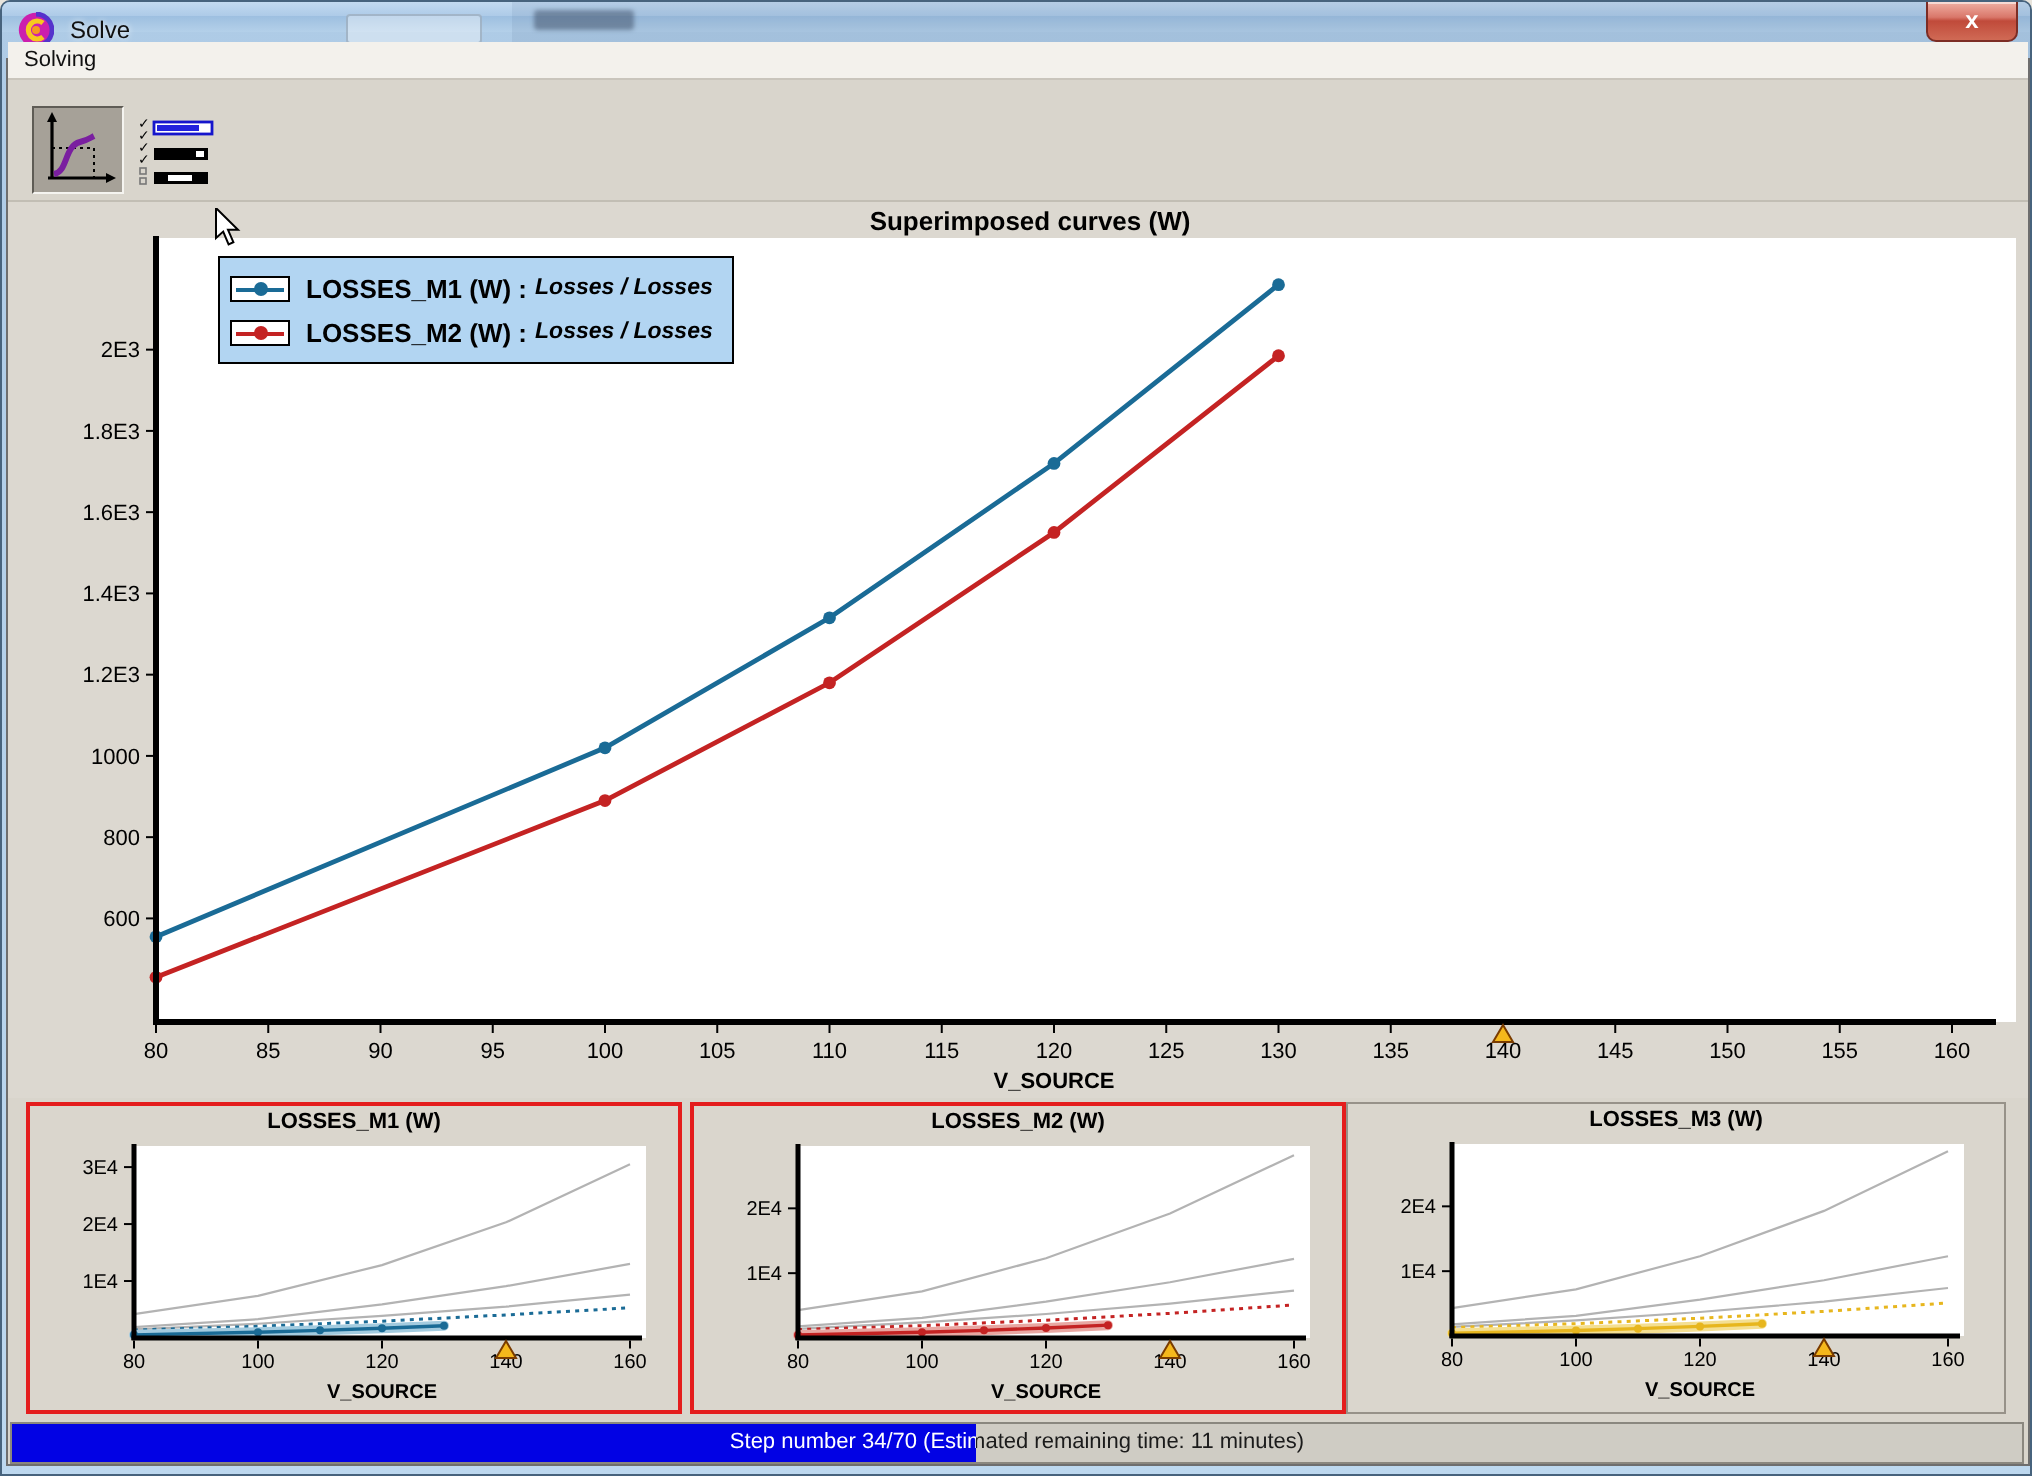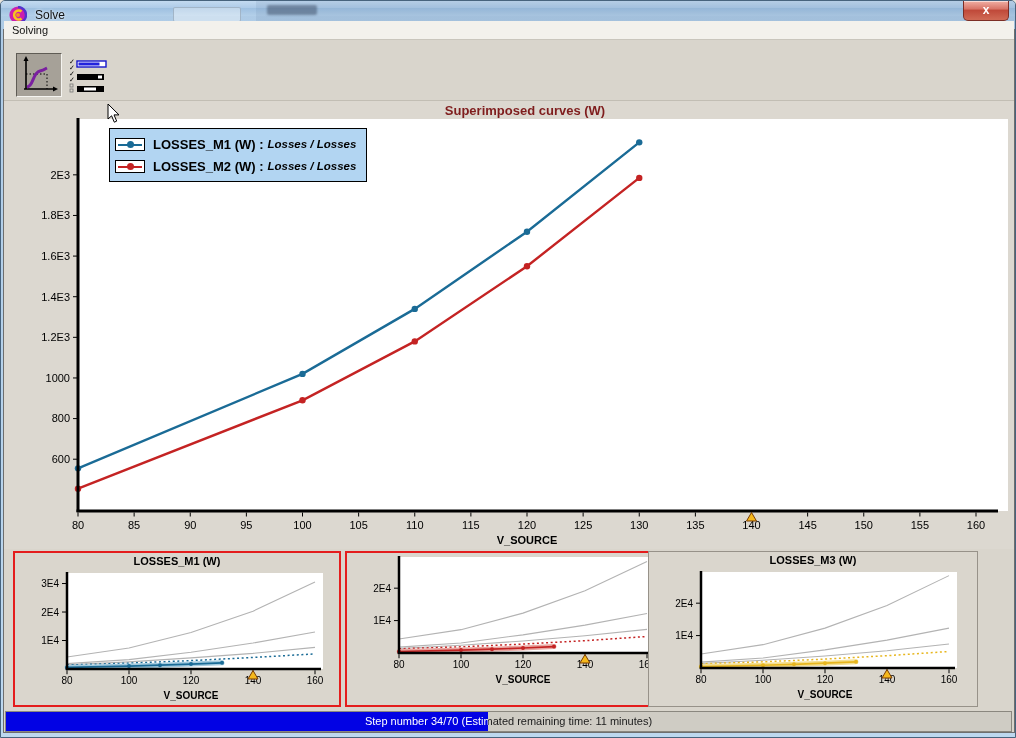--- a/index.html
+++ b/index.html
@@ -40,22 +40,22 @@
   .tool-btn1 { position:absolute; left:12px; top:4px; width:46px; height:44px;
                background:#a6a198; border:1px solid; border-color:#5f5c55 #f5f4f0 #f5f4f0 #5f5c55; }
   .tool-btn2 { position:absolute; left:64px; top:8px; width:40px; height:38px; }
   .stop-btn { position:absolute; left:205px; top:59px; width:30px; height:30px; cursor:pointer; }
   .stop-label { position:absolute; left:0; top:10px; width:30px; text-align:center;
                 color:#fff; font-size:8.5px; font-weight:bold; letter-spacing:.3px; }
 
   
   .chart-region { position:absolute; left:3px; top:100px; width:1010px; height:448px;
                   background:#dcd8d0; }
-  .main-title { position:absolute; left:72px; top:2px; width:898px; text-align:center;
-                font-size:13px; font-weight:bold; color:#7f1d1d; }
+  .main-title { position:absolute; left:62px; top:2px; width:898px; text-align:center;
+                font-size:13px; font-weight:bold; color:#000000; }
   svg text { fill:#000; }
 
   .legend { position:absolute; left:105px; top:27px; background:#b2d5f2;
             border:1px solid #000; padding:4px 10px 4px 5px; cursor:move; }
   .lg-row { display:flex; align-items:center; height:22px; }
   .lg-swatch { position:relative; width:30px; height:13px; background:#fff;
                border:1px solid #000; flex:0 0 auto; }
   .lg-swatch i { position:absolute; left:2px; right:2px; top:5px; height:2px; background:currentColor; }
   .lg-swatch b { position:absolute; left:50%; top:50%; width:7px; height:7px; margin:-3.5px 0 0 -3.5px;
                  border-radius:50%; background:currentColor; }
@@ -278,20 +278,21 @@
           <text x="44" y="75.01515151515152" text-anchor="end" font-size="10">1E4</text>
           <line x1="47" y1="43.03030303030303" x2="52" y2="43.03030303030303" stroke="#000"></line>
           <text x="44" y="46.53030303030303" text-anchor="end" font-size="10">2E4</text>
           <line x1="47" y1="14.545454545454547" x2="52" y2="14.545454545454547" stroke="#000"></line>
           <text x="44" y="18.045454545454547" text-anchor="end" font-size="10">3E4</text>
           <text x="176" y="130" text-anchor="middle" font-size="10" font-weight="bold">V_SOURCE</text>
           <polygon points="238,101.5 233,110 243,110" fill="#f5b81c" stroke="#7a3c00" stroke-width="1"></polygon>
         </svg>
     </div>
     <div class="panel hl" id="panel-2" style="left:341px;width:328px">
+      <div class="sc-title">LOSSES_M2 (W)</div>
       <svg id="chart-sm2" width="324" height="136">
           <rect x="52" y="4" width="256" height="96" fill="#ffffff"></rect>
           <polyline points="52,86.06206896551724 114,76.66206896551725 176,60.13103448275862 238,37.765517241379314 300,8.593103448275869" fill="none" stroke="#b3b3b3" stroke-width="1.1"></polyline>
           <polyline points="52,94.1655172413793 114,89.95172413793104 176,81.84827586206896 238,72.12413793103448 300,60.4551724137931" fill="none" stroke="#b3b3b3" stroke-width="1.1"></polyline>
           <polyline points="52,95.46206896551725 114,92.22068965517241 176,88.00689655172414 238,82.82068965517242 300,76.33793103448275" fill="none" stroke="#b3b3b3" stroke-width="1.1"></polyline>
           <polyline points="52,95.78620689655172 114,93.84137931034482 176,91.08620689655173 238,87.68275862068965 300,83.46896551724137" fill="none" stroke="#c42323" stroke-width="1.5" stroke-dasharray="2 2.6"></polyline>
           <polyline points="52,98.5251724137931 114,97.1151724137931 145,96.1751724137931 176,94.97586206896551 207,93.56586206896552" fill="none" stroke="#e8a7a2" stroke-width="5" stroke-linecap="round"></polyline>
           <polyline points="52,98.5251724137931 114,97.1151724137931 145,96.1751724137931 176,94.97586206896551 207,93.56586206896552" fill="none" stroke="#c42323" stroke-width="1.7"></polyline>
           <circle cx="52" cy="98.5251724137931" r="2" fill="#c42323"></circle>
           <circle cx="114" cy="97.1151724137931" r="2" fill="#c42323"></circle>
@@ -311,21 +312,21 @@
           <line x1="300" y1="101.25" x2="300" y2="105.25" stroke="#000"></line>
           <text x="300" y="115" text-anchor="middle" font-size="10">160</text>
           <line x1="47" y1="67.58620689655172" x2="52" y2="67.58620689655172" stroke="#000"></line>
           <text x="44" y="71.08620689655172" text-anchor="end" font-size="10">1E4</text>
           <line x1="47" y1="35.172413793103445" x2="52" y2="35.172413793103445" stroke="#000"></line>
           <text x="44" y="38.672413793103445" text-anchor="end" font-size="10">2E4</text>
           <text x="176" y="130" text-anchor="middle" font-size="10" font-weight="bold">V_SOURCE</text>
           <polygon points="238,101.5 233,110 243,110" fill="#f5b81c" stroke="#7a3c00" stroke-width="1"></polygon>
         </svg>
     </div>
-    <div class="panel" id="panel-3" style="left:644px;width:330px">
+    <div class="panel" id="panel-3" style="left:669px;width:330px">
       <div class="sc-title">LOSSES_M3 (W)</div>
       <svg id="chart-sm3" width="324" height="136">
           <rect x="52" y="4" width="256" height="96" fill="#ffffff"></rect>
           <polyline points="52,86.06206896551724 114,76.66206896551725 176,60.13103448275862 238,37.44137931034483 300,7.620689655172413" fill="none" stroke="#b3b3b3" stroke-width="1.1"></polyline>
           <polyline points="52,94.1655172413793 114,89.95172413793104 176,81.84827586206896 238,72.12413793103448 300,60.13103448275862" fill="none" stroke="#b3b3b3" stroke-width="1.1"></polyline>
           <polyline points="52,95.46206896551725 114,92.22068965517241 176,88.00689655172414 238,82.82068965517242 300,76.01379310344828" fill="none" stroke="#b3b3b3" stroke-width="1.1"></polyline>
           <polyline points="52,95.78620689655172 114,93.84137931034482 176,91.08620689655173 238,87.68275862068965 300,83.46896551724137" fill="none" stroke="#e7b61e" stroke-width="1.5" stroke-dasharray="2 2.6"></polyline>
           <polyline points="52,98.60620689655173 114,97.2448275862069 145,96.33724137931034 176,95.20275862068965 207,93.84137931034482" fill="none" stroke="#f4df92" stroke-width="5" stroke-linecap="round"></polyline>
           <polyline points="52,98.60620689655173 114,97.2448275862069 145,96.33724137931034 176,95.20275862068965 207,93.84137931034482" fill="none" stroke="#e7b61e" stroke-width="1.7"></polyline>
           <circle cx="52" cy="98.60620689655173" r="2" fill="#e7b61e"></circle>

